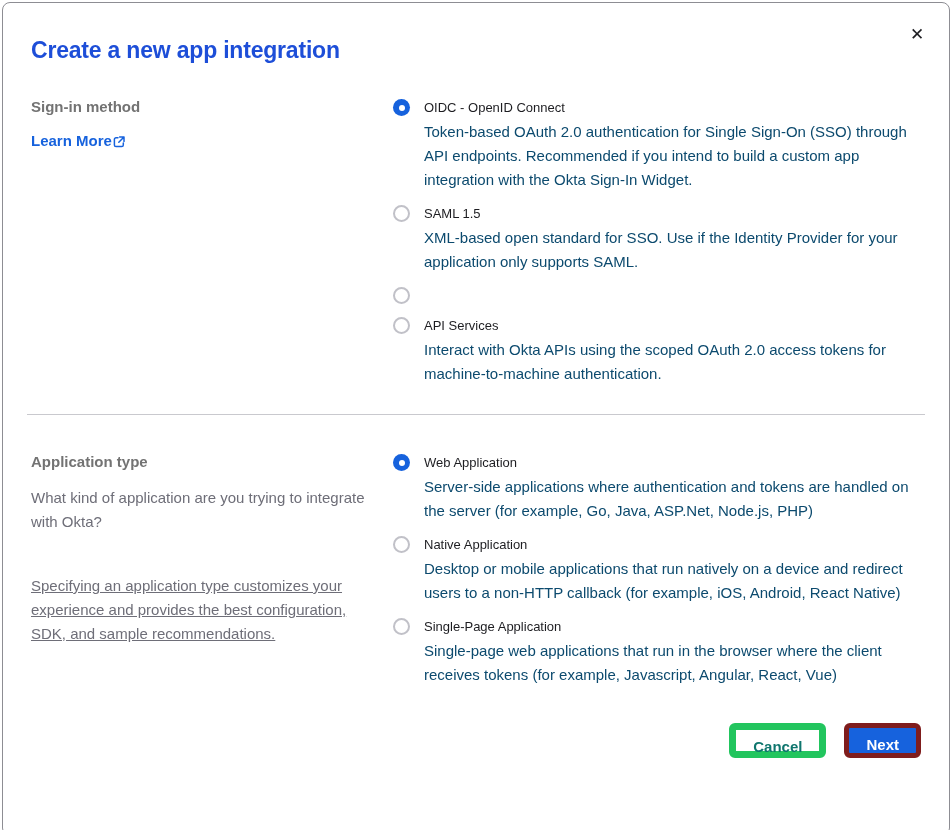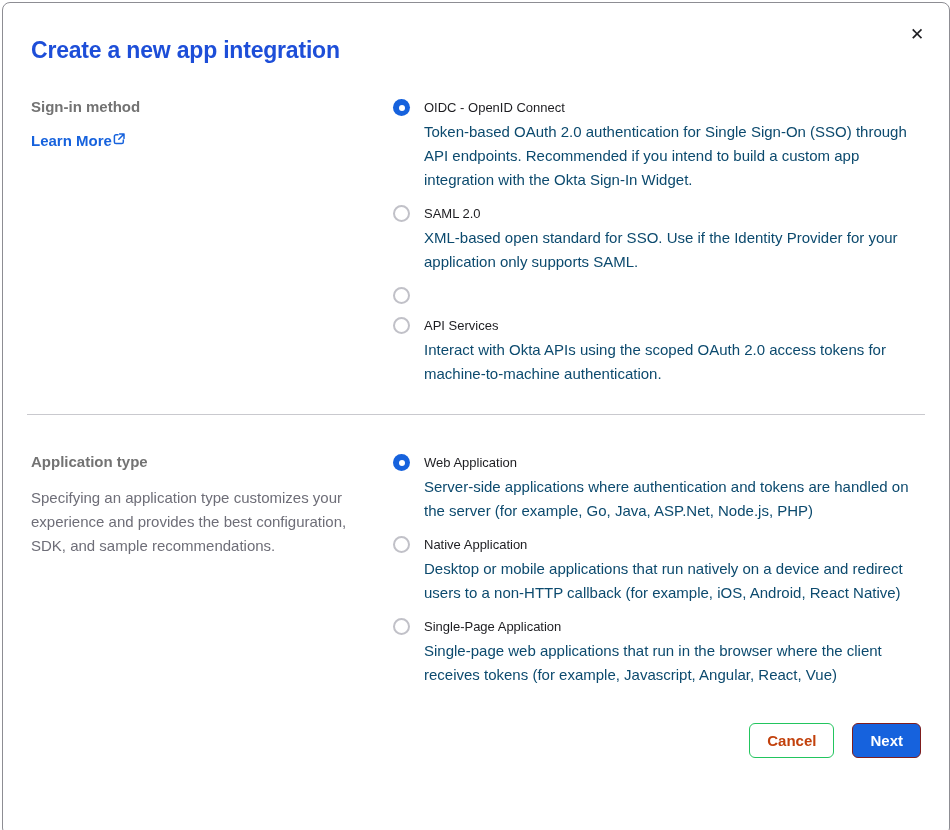--- a/index.html
+++ b/index.html
@@ -29,30 +29,30 @@
     display: grid;
     grid-template-columns: 334px 1fr;
     column-gap: 28px;
     padding: 0 28px;
   }
   .section-1 { margin-top: 32px; }
   .section-2 { margin-top: 0; }
 
   .col-left .col-heading { font-size: 15px; font-weight: 700; color: #737373; line-height: 22px; }
   .learn-more {
-    display: inline-flex; align-items: flex-start; 
+    display: inline-flex; align-items: flex-end; 
     margin-top: 14px;
     color: #1662dd; font-size: 15px; font-weight: 700; text-decoration: none;
   }
   .learn-more svg { display: block; }
 
   .col-left p.desc {
     font-size: 15px; color: #6e6e78; line-height: 24px; margin-top: 13px;
   }
-  .col-left p.desc + p.desc { margin-top: 28px; }
+  .col-left p.desc + p.desc { margin-top: 40px; text-decoration: underline; }
 
   .option { display: flex; gap: 14px; margin-bottom: 10px; }
   .option:last-child { margin-bottom: 0; }
   .radio {
     flex: none; width: 17px; height: 17px; margin-top: 3px;
     border-radius: 50%; border: 2px solid #c1c1c8; background: #fff;
     position: relative; cursor: pointer;
   }
   .radio.on { border: none; background: #1662dd; }
   .radio.on::after {
@@ -66,22 +66,22 @@
 
   .modal-footer {
     display: flex; justify-content: flex-end; align-items: center; gap: 18px;
     padding: 36px 28px 24px 28px;
   }
   .btn {
     height: 35px; padding: 0 17px; border-radius: 6px;
     font-family: "Liberation Sans", sans-serif;
     font-size: 15px; font-weight: 700; cursor: pointer; line-height: 33px;
   }
-  .btn-cancel { background: #fff; border: 1px solid #22c55e; color: #c2410c; }
-  .btn-next { background: #1662dd; border: 1px solid #7f1d1d; color: #fff; text-align: center; }
+  .btn-cancel { background: #fff; border: 7px solid #22c55e; color: #0f766e; }
+  .btn-next { background: #1662dd; border: 5px solid #7f1d1d; color: #fff; text-align: center; }
 </style>
 </head>
 <body>
 
 <div class="modal">
 
   <div class="modal-header">
     <h1 class="modal-title">Create a new app integration</h1>
     <button class="close-btn">
       <span>✕</span>
@@ -107,21 +107,21 @@
         <div class="radio on"></div>
         <div>
           <div class="option-label">OIDC - OpenID Connect</div>
           <div class="option-desc">Token-based OAuth 2.0 authentication for Single Sign-On (SSO) through API endpoints. Recommended if you intend to build a custom app integration with the Okta Sign-In Widget.</div>
         </div>
       </div>
 
       <div class="option">
         <div class="radio"></div>
         <div>
-          <div class="option-label">SAML 2.0</div>
+          <div class="option-label">SAML 1.5</div>
           <div class="option-desc">XML-based open standard for SSO. Use if the Identity Provider for your application only supports SAML.</div>
         </div>
       </div>
 
       <div class="option">
         <div class="radio"></div>
         <div>
         </div>
       </div>
 
@@ -134,20 +134,21 @@
       </div>
 
     </div>
   </div>
 
   <hr class="divider">
 
   <div class="section section-2">
     <div class="col-left">
       <div class="col-heading">Application type</div>
+      <p class="desc">What kind of application are you trying to integrate with Okta?</p>
       <p class="desc">Specifying an application type customizes your experience and provides the best configuration, SDK, and sample recommendations.</p>
     </div>
     <div class="col-right">
 
       <div class="option">
         <div class="radio on"></div>
         <div>
           <div class="option-label">Web Application</div>
           <div class="option-desc">Server-side applications where authentication and tokens are handled on the server (for example, Go, Java, ASP.Net, Node.js, PHP)</div>
         </div>

